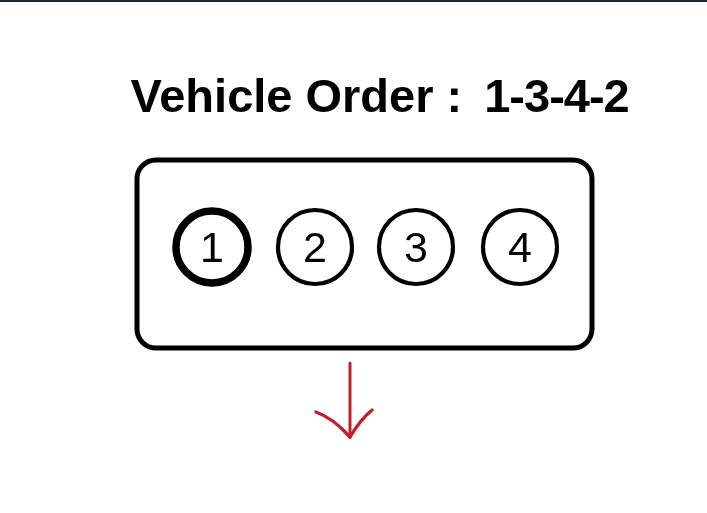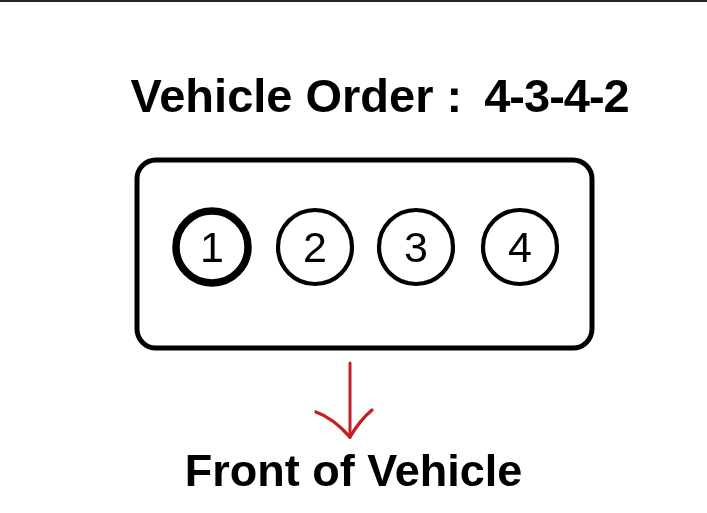--- a/index.html
+++ b/index.html
@@ -70,21 +70,21 @@
   }
 </style>
 </head>
 <body>
 
 <div id="stage">
 
   <div id="top-rule"></div>
 
   <div id="title">
-    <span class="fo-label">Vehicle Order :</span><span class="fo-gap"></span><span class="fo-seq">4-3-4-2</span>
+    <span class="fo-label">Vehicle Order :</span><span class="fo-gap"></span><span class="fo-seq">1-3-4-2</span>
   </div>
 
   <svg id="engine-svg" viewBox="0 0 707 513" xmlns="http://www.w3.org/2000/svg">
 
     <rect x="137" y="160" rx="19" ry="19" width="455" height="188" fill="none" stroke="#000000" stroke-width="5"></rect>
 
     <g>
       <circle cx="212" cy="247" r="36" fill="#ffffff" stroke="#000000" stroke-width="7.5"></circle>
       <text class="cyl-num" x="212" y="247" text-anchor="middle" dominant-baseline="central">1</text>
     </g>
@@ -104,15 +104,14 @@
       <text class="cyl-num" x="520" y="247" text-anchor="middle" dominant-baseline="central">4</text>
     </g>
 
     <g>
       <line x1="350" y1="363" x2="350" y2="437" stroke="#c22026" stroke-width="3" stroke-linecap="round"></line>
       <path d="M 316 412 Q 333 418 350 437" fill="none" stroke="#c22026" stroke-width="3.4" stroke-linecap="round"></path>
       <path d="M 350 437 Q 360 420 372 410" fill="none" stroke="#c22026" stroke-width="3.4" stroke-linecap="round"></path>
     </g>
   </svg>
 
-  <div id="footer-label">Front of Vehicle</div>
 
 </div>
 
 </body></html>

